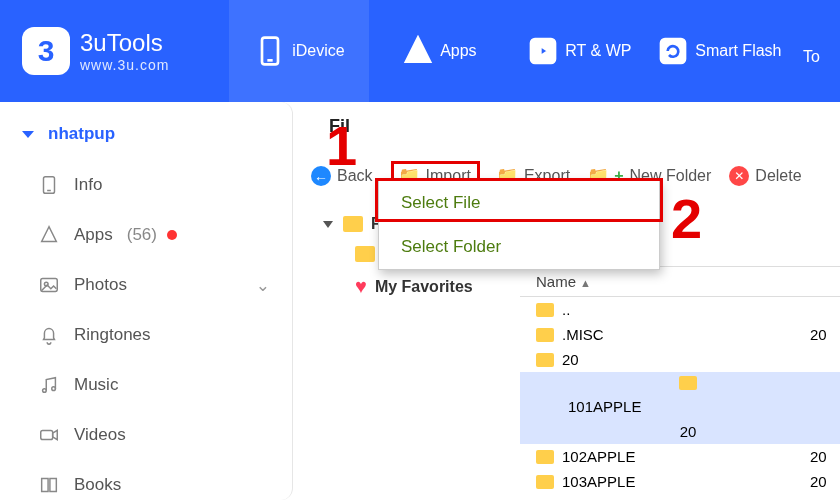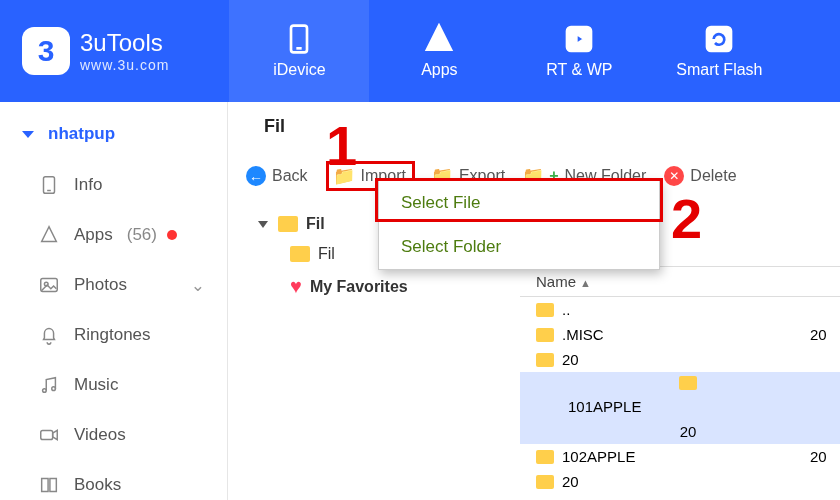--- a/index.html
+++ b/index.html
@@ -5,28 +5,28 @@
 * { box-sizing: border-box; margin: 0; padding: 0; font-family: -apple-system, "Segoe UI", Arial, sans-serif; }
 body { width: 840px; height: 500px; overflow: hidden; background: #fff; position: relative; }
 
 
 .topbar { height: 102px; background: #2962ff; display: flex; align-items: center; color: #fff; padding-left: 22px; }
 .brand { display: flex; align-items: center; gap: 10px; }
 .brand-logo { width: 48px; height: 48px; background: #fff; border-radius: 12px; display:flex; align-items:center; justify-content:center; color:#2962ff; font-size:30px; font-weight:700; }
 .brand-text .t1 { font-size: 24px; font-weight: 500; }
 .brand-text .t2 { font-size: 14px; opacity: .85; letter-spacing: 1px; }
 .nav { display: flex; margin-left: 60px; gap: 0; height: 100%; }
-.nav-item { width: 140px; display: flex; flex-direction: column; align-items: center; justify-content: center; gap: 6px; font-size: 16px; cursor: pointer; }
+.nav-item { width: 140px; display: flex; flex-direction: row; align-items: center; justify-content: center; gap: 6px; font-size: 16px; cursor: pointer; }
 .nav-item.active { background: rgba(255,255,255,0.10); }
 .nav-item svg, .nav-item .nav-icon { width: 32px; height: 32px; stroke:#fff; fill:none; stroke-width:2; }
 .nav-item .nav-icon { fill:#fff; }
 
 
 .body { display: flex; height: calc(500px - 102px); }
-.sidebar { width: 228px; border-right: 1px solid #e6e6e6; padding-top: 12px; overflow:hidden; position:relative; }
+.sidebar { width: 293px; border-right: 1px solid #e6e6e6; padding-top: 12px; overflow:hidden; position:relative;border-radius:12px; }
 .side-user { display:flex; align-items:center; gap:8px; padding: 10px 22px 16px; color:#2962ff; font-weight:600; font-size:17px; }
 .side-user .caret { width:0; height:0; border-left:6px solid transparent; border-right:6px solid transparent; border-top:7px solid #2962ff; margin-right:6px; }
 .side-item { display:flex; align-items:center; gap:14px; padding: 14px 0 14px 38px; font-size:17px; color:#555; cursor:pointer; position:relative; }
 .side-item .icn { width:22px; height:22px; display:flex; align-items:center; justify-content:center; color:#888; }
 .side-item .icn svg { width:22px; height:22px; stroke:#888; fill:none; stroke-width:1.6; }
 .side-item .count { color:#888; }
 .side-item .dot { width:10px; height:10px; background:#ff3333; border-radius:50%; display:inline-block; margin-left:-4px; }
 .side-item .chev { margin-left:auto; margin-right:22px; color:#999; }
 
 
@@ -102,20 +102,23 @@
         </svg>
       <span>RT &amp; WP</span>
     </div>
     <div class="nav-item">
       <svg class="nav-icon" viewBox="0 0 24 24">
           <rect x="3" y="3" width="18" height="18" rx="3" fill="#fff"></rect>
           <path d="M8 12 a4 4 0 1 1 1 3" stroke="#2962ff" fill="none" stroke-width="2"></path>
         </svg>
       <span>Smart Flash</span>
     </div>
+    <div class="nav-item" style="width:40px; align-items:flex-start; padding-left:4px;">
+      <span style="margin-top:48px;">To</span>
+    </div>
   </div>
 </div>
 
 <div class="body">
 
   <div class="sidebar">
     <div class="side-user">
       <span class="caret"></span>
       <span>nhatpup</span>
     </div>
@@ -263,18 +266,19 @@
       <span style="width:240px;">101APPLE</span>
       <span>20</span>
     </div>
   <div class="fl-row">
       <span class="fic"></span>
       <span style="width:240px;">102APPLE</span>
       <span>20</span>
     </div>
   <div class="fl-row">
       <span class="fic"></span>
+      <span style="width:240px;">103APPLE</span>
       <span>20</span>
     </div>
 </div>
 
 <div class="anno a1">1</div>
 <div class="anno a2">2</div>
 
 </body></html>

